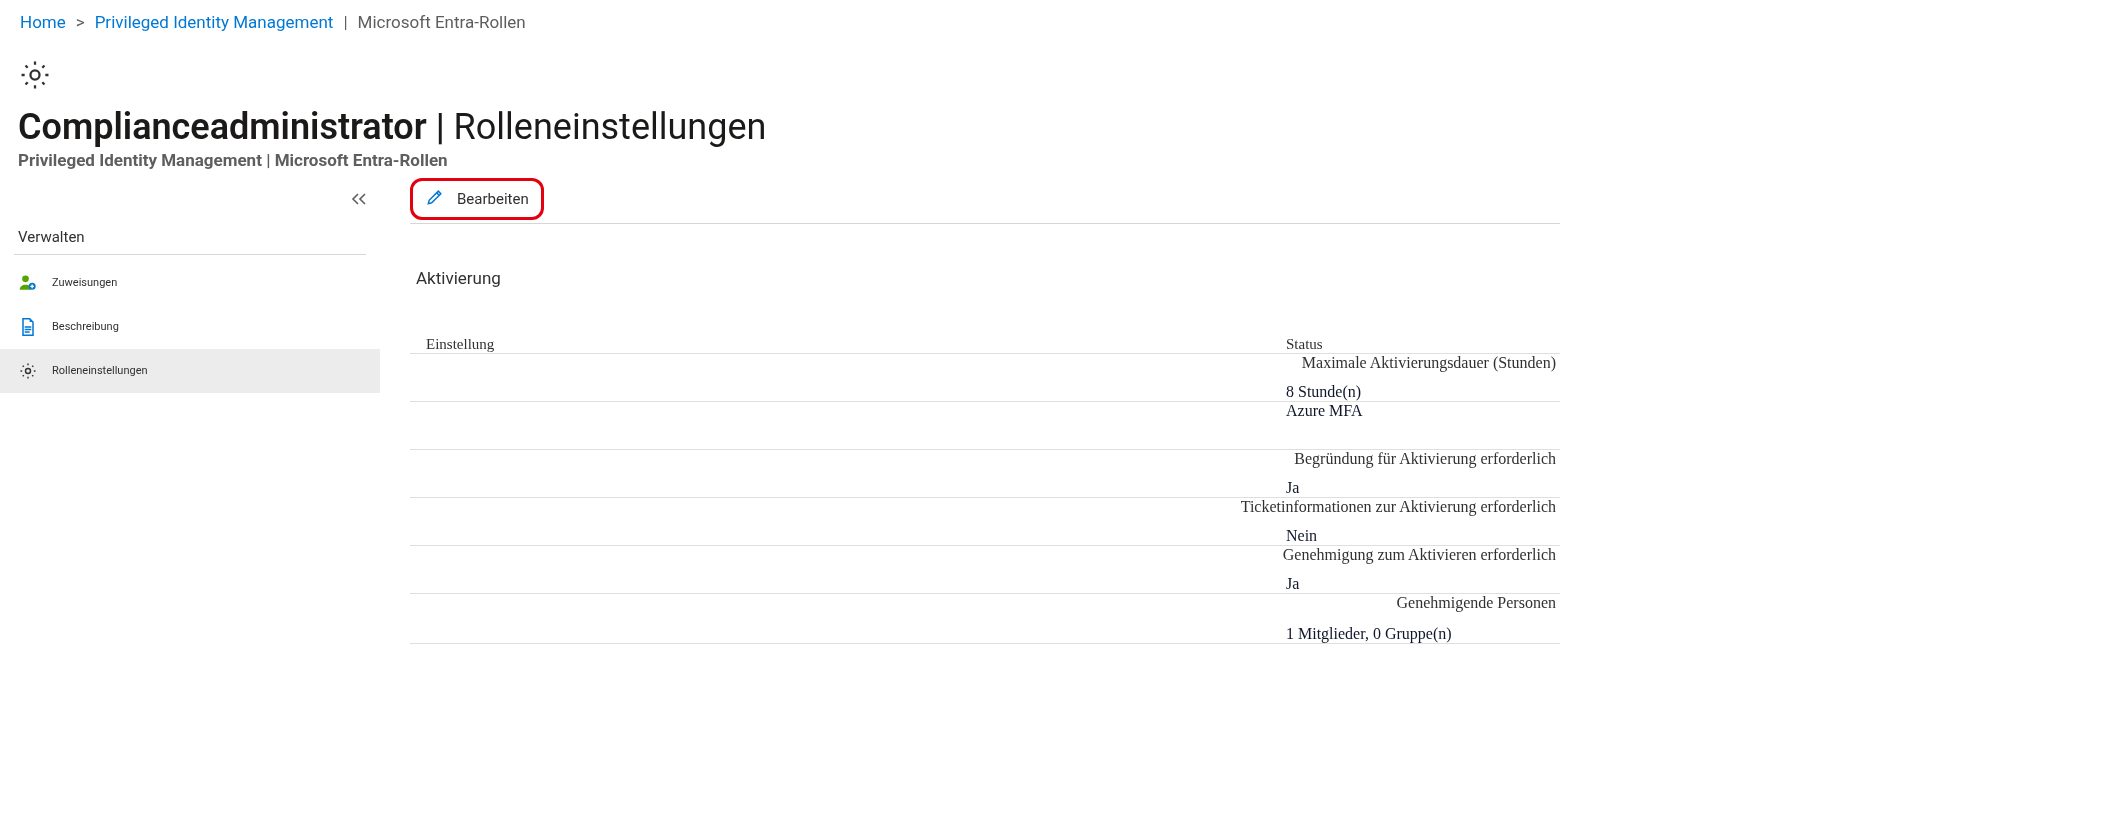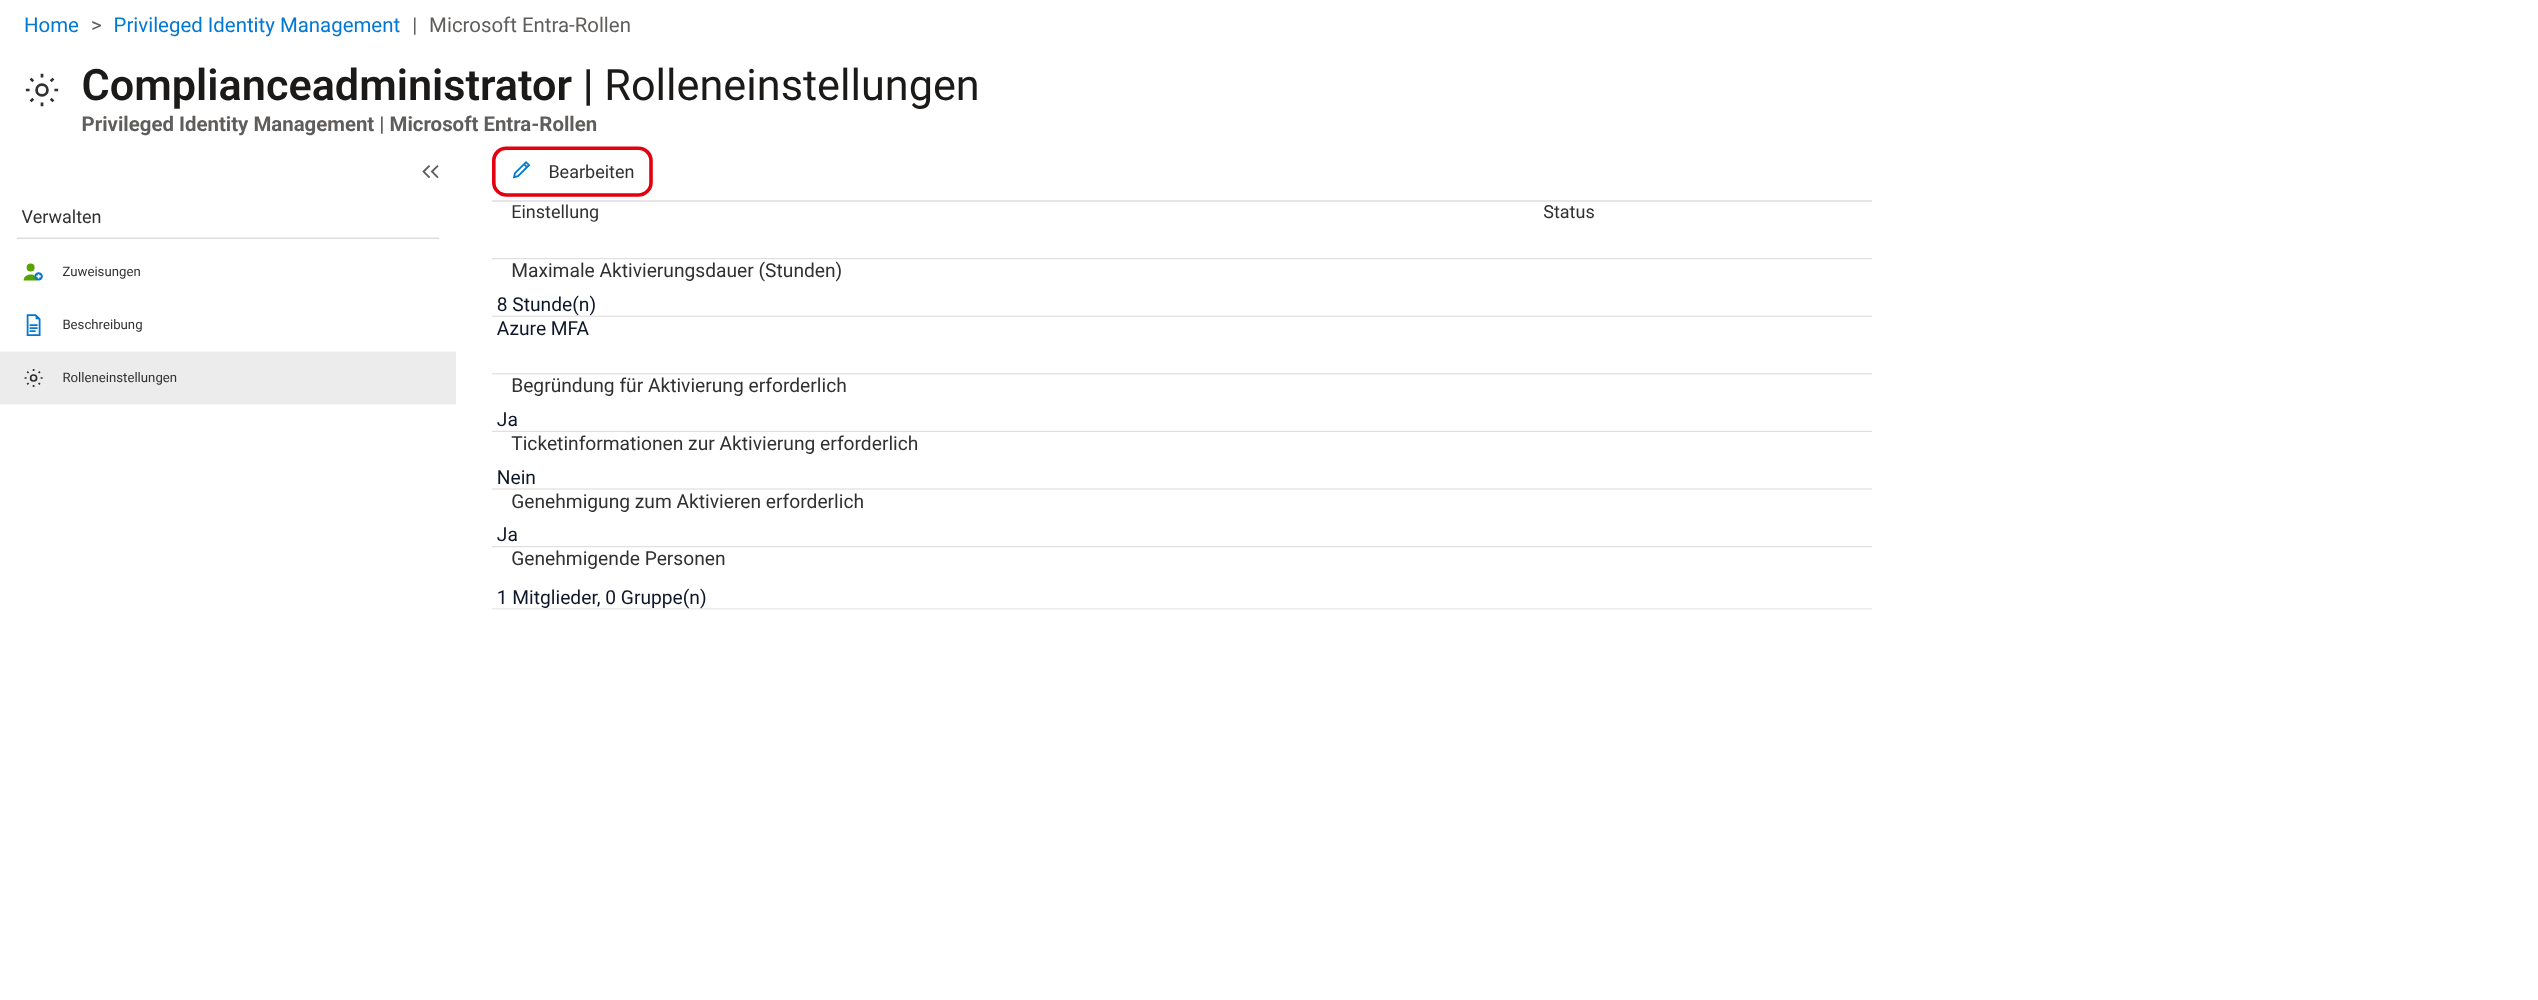--- a/index.html
+++ b/index.html
@@ -23,20 +23,21 @@
   .breadcrumb .link { color: #0078d4; cursor: pointer; }
   .breadcrumb .sep { color: #605e5c; }
   .breadcrumb .tail { color: #605e5c; }
 
   
   .title-row {
     display: flex;
     align-items: flex-start;
     gap: 16px;
     padding: 14px 8px 6px 18px;
+    flex-direction: column;
   }
   .title-icon {
     width: 34px;
     height: 34px;
     margin-top: 6px;
     flex-shrink: 0;
     color: #323130;
   }
   .title-text h1 {
     margin: 0;
@@ -135,24 +136,25 @@
     padding: 44px 0 18px 6px;
     color: #323130;
   }
 
   .settings-table {
     width: 100%;
   }
   .settings-header,
   .settings-row {
     display: flex;
-    align-items: flex-start;
+    align-items: flex-end;
     border-bottom: 1px solid #e1dfdd;
     min-height: 48px;
     padding: 0 4px;
+    font-family: Liberation Serif, serif;
   }
   .settings-header {
     font-size: 15px;
     color: #323130;
   }
   .col-setting { flex: 1; padding-left: 12px; }
   .col-status  { width: 270px; text-align: left; }
   .settings-row { font-size: 16px; flex-direction: column; }
   .settings-row .col-setting { color: #323130; }
   .settings-row .col-status  { color: #0f172a; }
@@ -245,20 +247,21 @@
         <span>
           <svg viewBox="0 0 24 24" fill="none" stroke="#0078d4" stroke-width="1.8">
             <path d="M4 20l1-4L16 5l3 3L8 19l-4 1z"></path>
             <path d="M14 7l3 3"></path>
           </svg>
         </span>
         <span>Bearbeiten</span>
       </span>
     </div>
 
+    <div class="section-title">Aktivierung</div>
 
     <div class="settings-table">
       <div class="settings-header">
         <div class="col-setting">Einstellung</div>
         <div class="col-status">Status</div>
       </div>
 
       <div class="settings-row">
         <div class="col-setting">Maximale Aktivierungsdauer (Stunden)</div>
         <div class="col-status">8 Stunde(n)</div>

